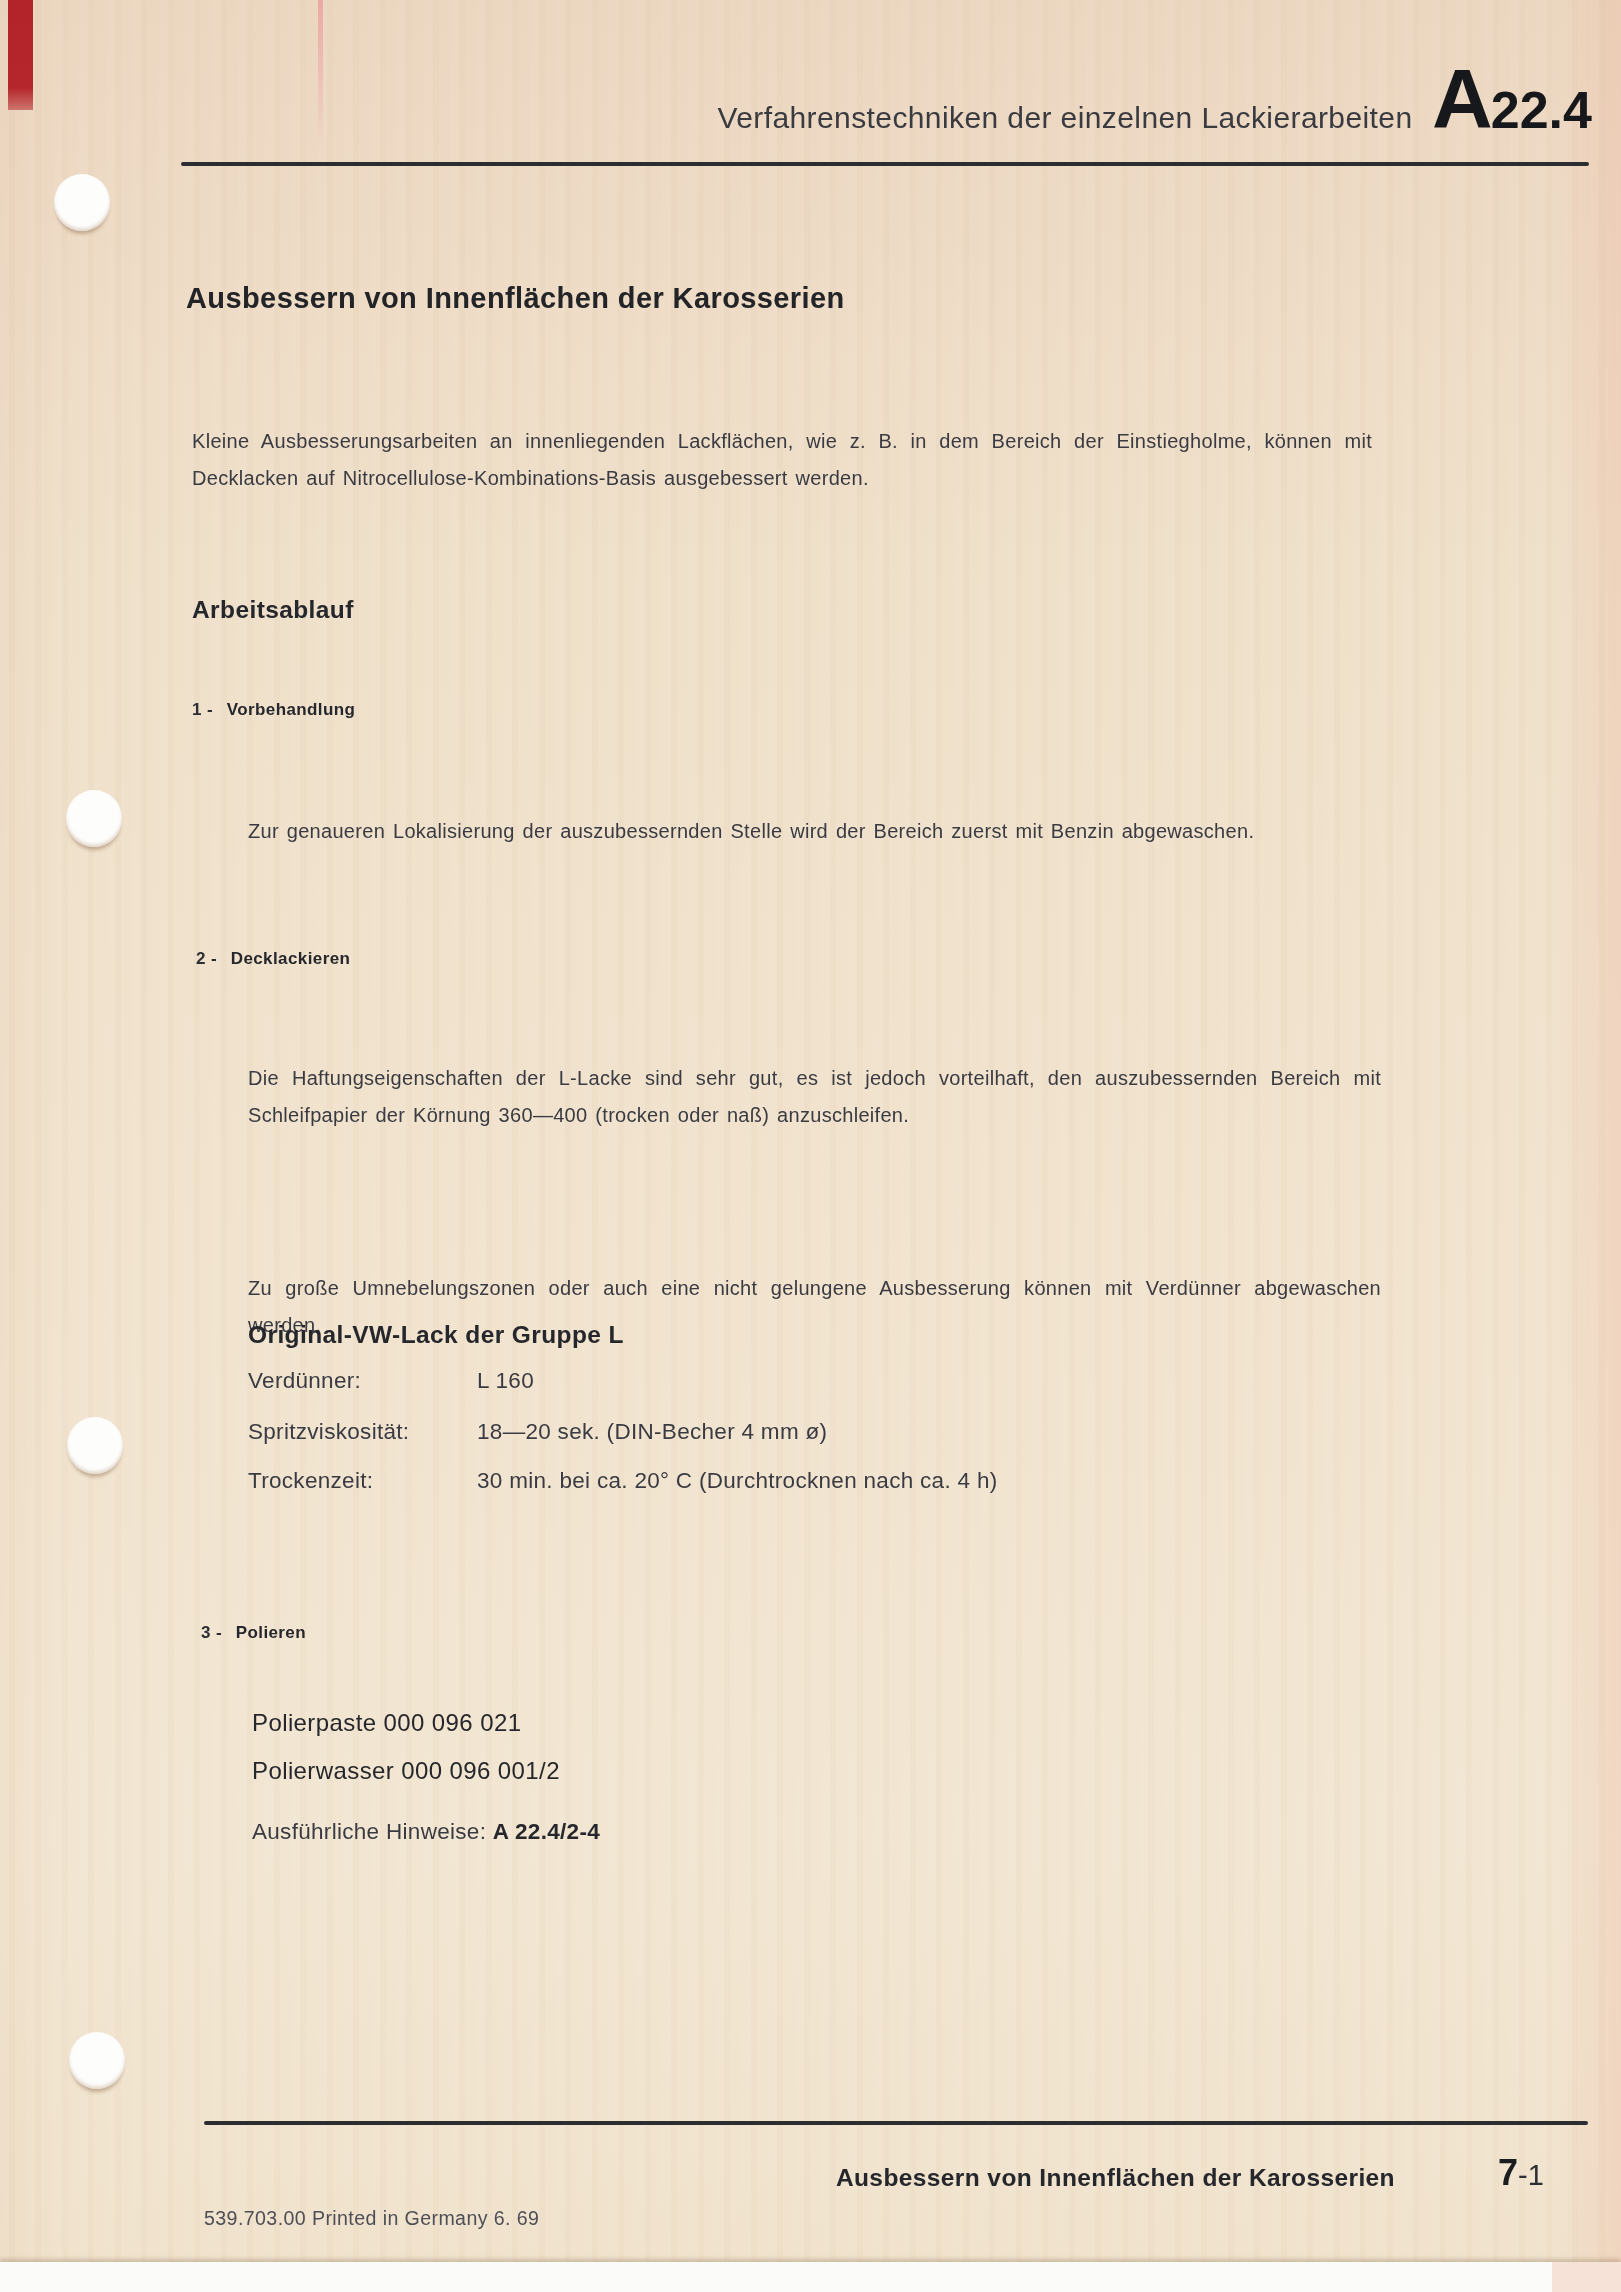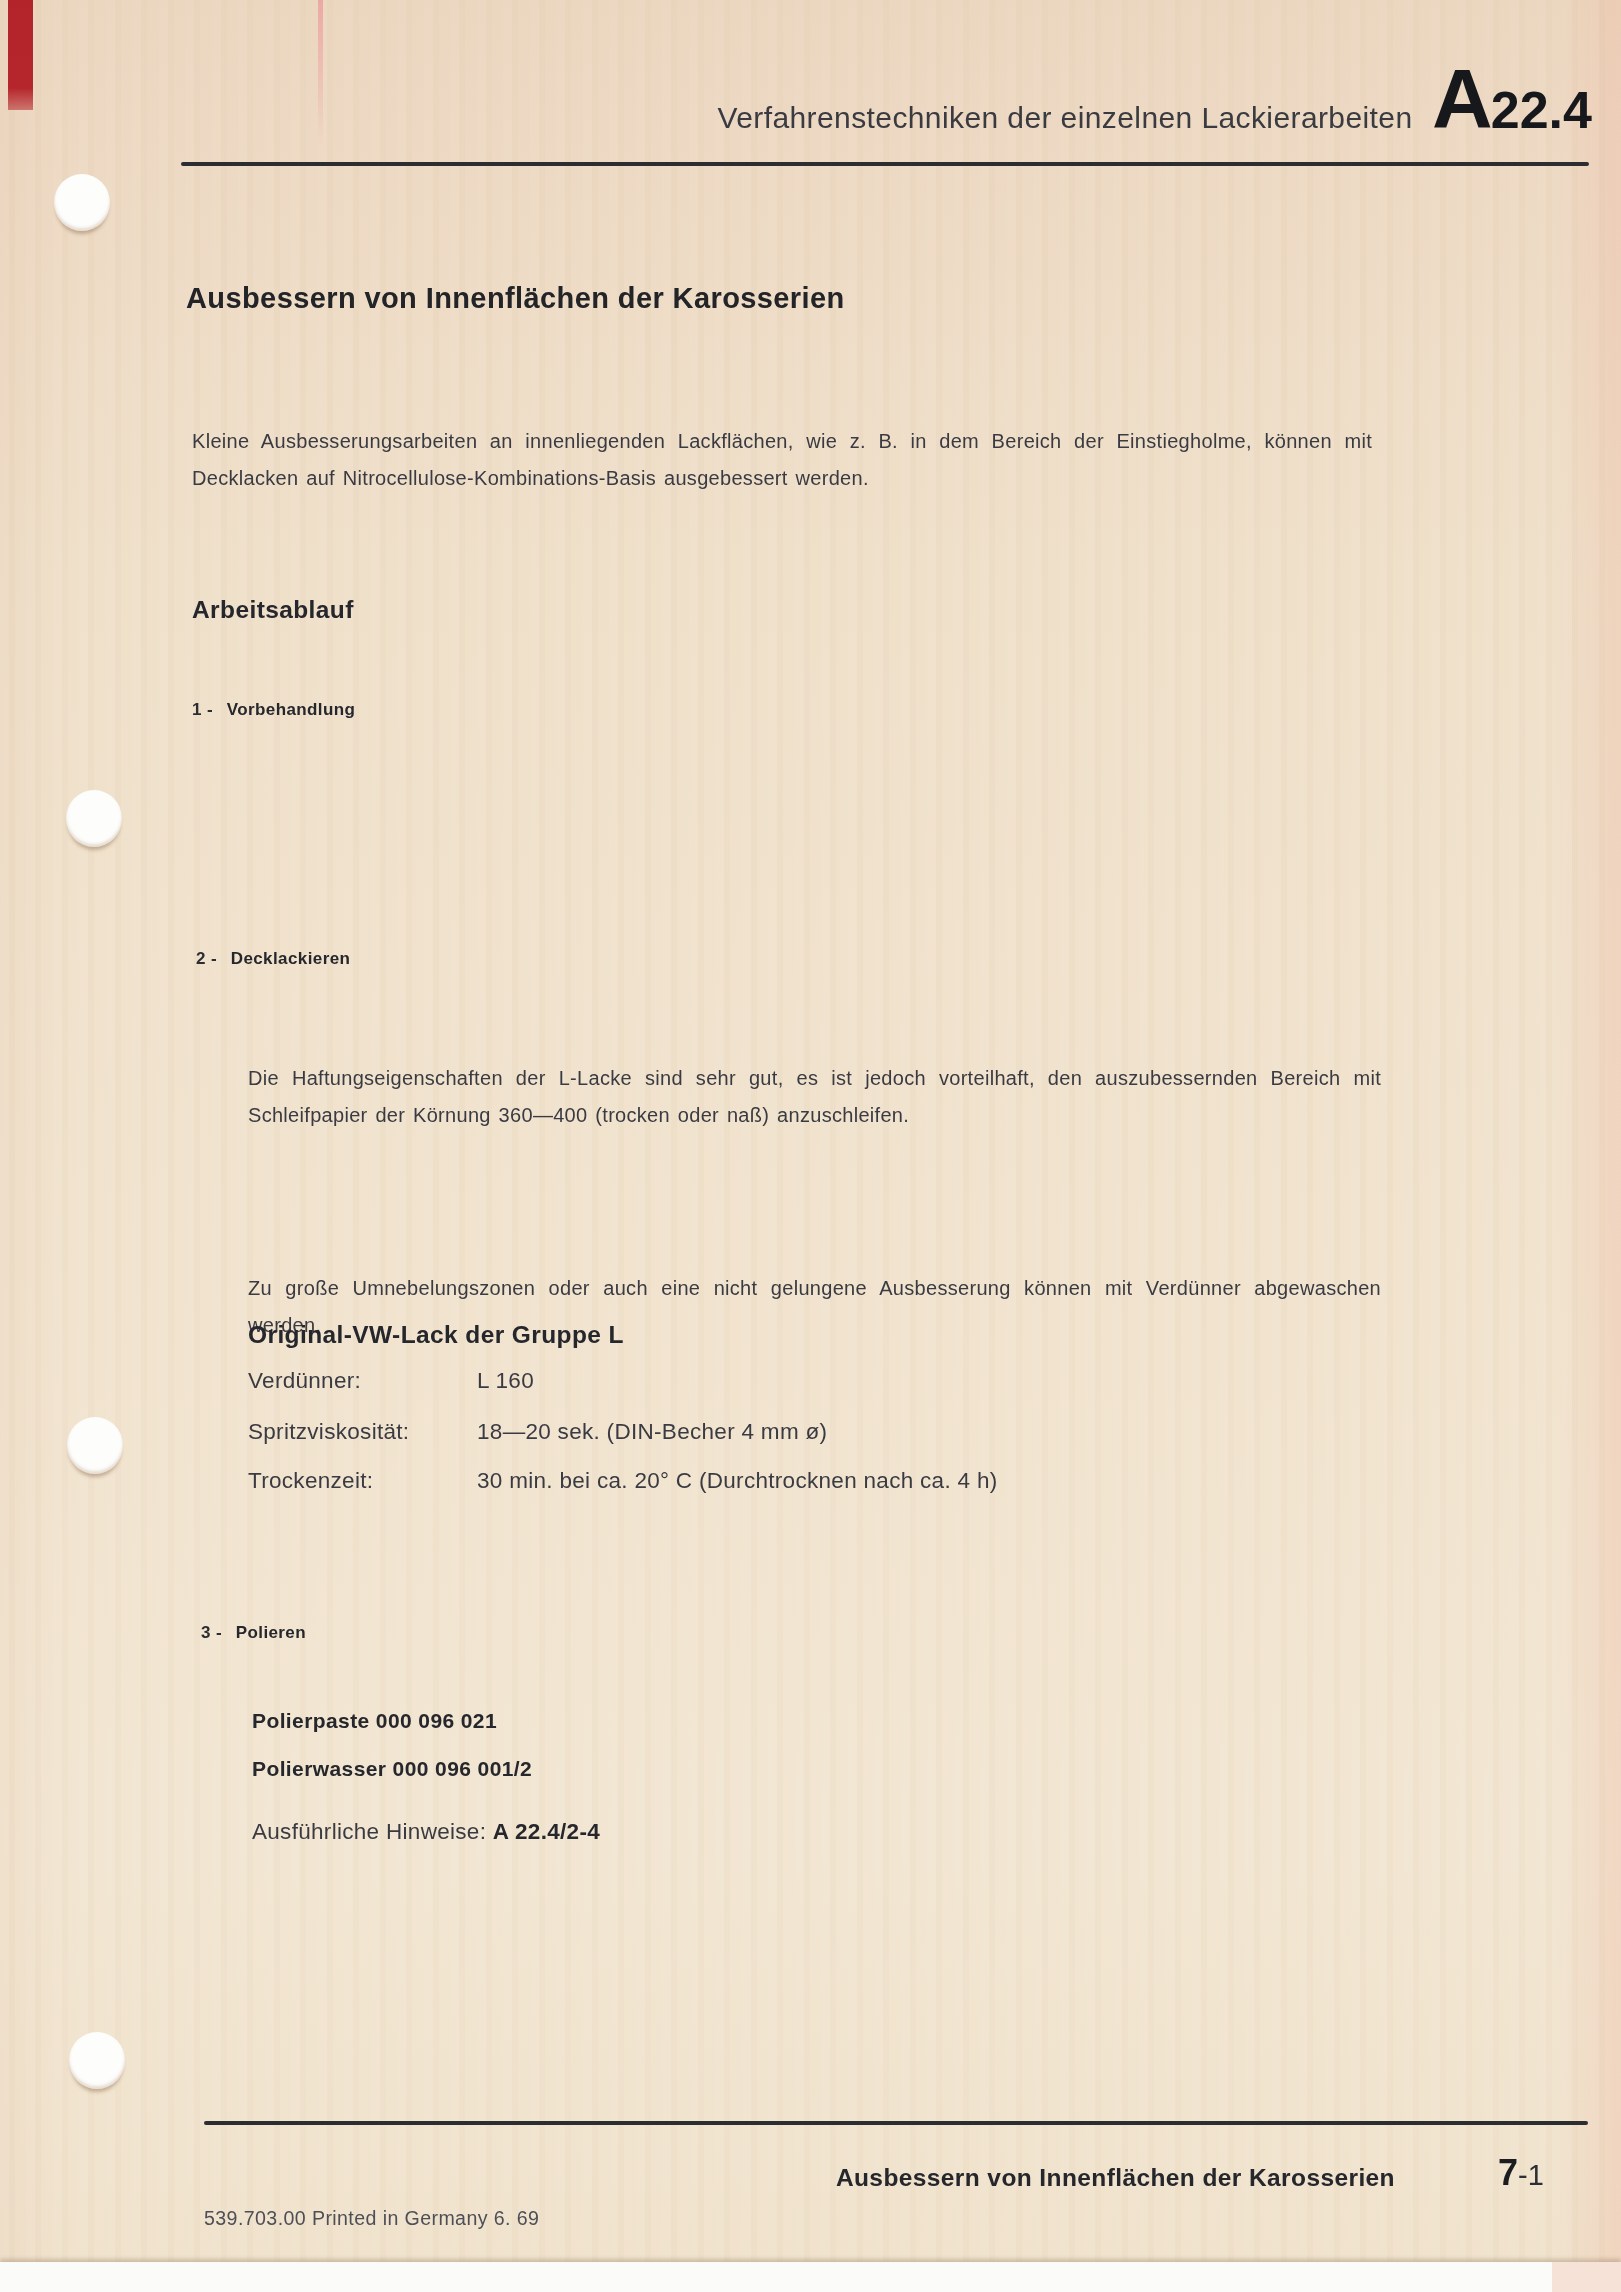--- a/index.html
+++ b/index.html
@@ -80,21 +80,21 @@
     font-size: 20px; line-height: 37px; color: #3a3b42;
     text-align: justify; letter-spacing: 0.3px; word-spacing: 2px; margin-top: 27px;
   }
   .single-line { white-space: nowrap; text-align: left; }
   .h-bold { font-size: 24.5px; font-weight: bold; color: #26272c; letter-spacing: 0.4px; }
   .sec-head { font-size: 17px; color: #2c2d33; letter-spacing: 0.4px; text-align: center; }
   .sec-head .num { font-weight: bold; margin-right: 13.7px; }
   .sec-head .t { font-weight: bold; color: #26272c; }
   .spec-label { font-size: 22.5px; color: #3a3b42; letter-spacing: 0.3px; }
   .spec-value { font-size: 22.5px; color: #3a3b42; letter-spacing: 0.3px; }
-  .bold-line { font-size: 21px; font-weight: bold; color: #26272c; letter-spacing: 0.4px; text-align: right; }
+  .bold-line { font-size: 24px; font-weight: normal; color: #26272c; letter-spacing: 0.4px; text-align: right; }
   .note-line { font-size: 22.5px; color: #3a3b42; letter-spacing: 0.3px; }
   .note-line .nv { font-weight: bold; color: #26272c; }
   .footer-title { font-size: 24.5px; font-weight: bold; color: #26272c; letter-spacing: 0.4px; }
   .page-num { display: flex; align-items: baseline; }
   .page-num .major { font-size: 36px; font-weight: bold; color: #1c1d21; }
   .page-num .minor { font-size: 29px; font-weight: 500; color: #2e2f35; }
   .imprint { font-size: 19.6px; color: #4e4f56; letter-spacing: 0.4px; }
 </style>
 </head>
 <body>
@@ -118,20 +118,21 @@
 
   <div class="abs doc-title" style="left:186px; top:282px;">Ausbessern von Innenflächen der Karosserien</div>
 
   <div class="abs para" style="left:192px; top:396px; width:1180px;">Kleine Ausbesserungsarbeiten an innenliegenden Lackflächen, wie z. B. in dem Bereich der Einstiegholme, können mit Decklacken auf Nitrocellulose-Kombinations-Basis ausgebessert werden.</div>
 
   <div class="abs h-bold" style="left:192px; top:596px;">Arbeitsablauf</div>
 
   <div class="abs sec-head" style="left:192px; top:700px;">
     <span class="num">1 -</span><span class="t">Vorbehandlung</span>
   </div>
+  <div class="abs para single-line" style="left:248px; top:786px;">Zur genaueren Lokalisierung der auszubessernden Stelle wird der Bereich zuerst mit Benzin abgewaschen.</div>
 
   <div class="abs sec-head" style="left:196px; top:949px;">
     <span class="num">2 -</span><span class="t">Decklackieren</span>
   </div>
   <div class="abs para" style="left:248px; top:1033px; width:1133px;">Die Haftungseigenschaften der L-Lacke sind sehr gut, es ist jedoch vorteilhaft, den auszubessernden Bereich mit Schleifpapier der Körnung 360—400 (trocken oder naß) anzuschleifen.</div>
   <div class="abs para" style="left:248px; top:1243px; width:1133px;">Zu große Umnebelungszonen oder auch eine nicht gelungene Ausbesserung können mit Verdünner abgewaschen werden.</div>
 
   <div class="abs h-bold" style="left:248px; top:1321px;">Original-VW-Lack der Gruppe L</div>
 
   <div class="abs spec-label" style="left:248px; top:1368px;text-align:right;">Verdünner:</div>

